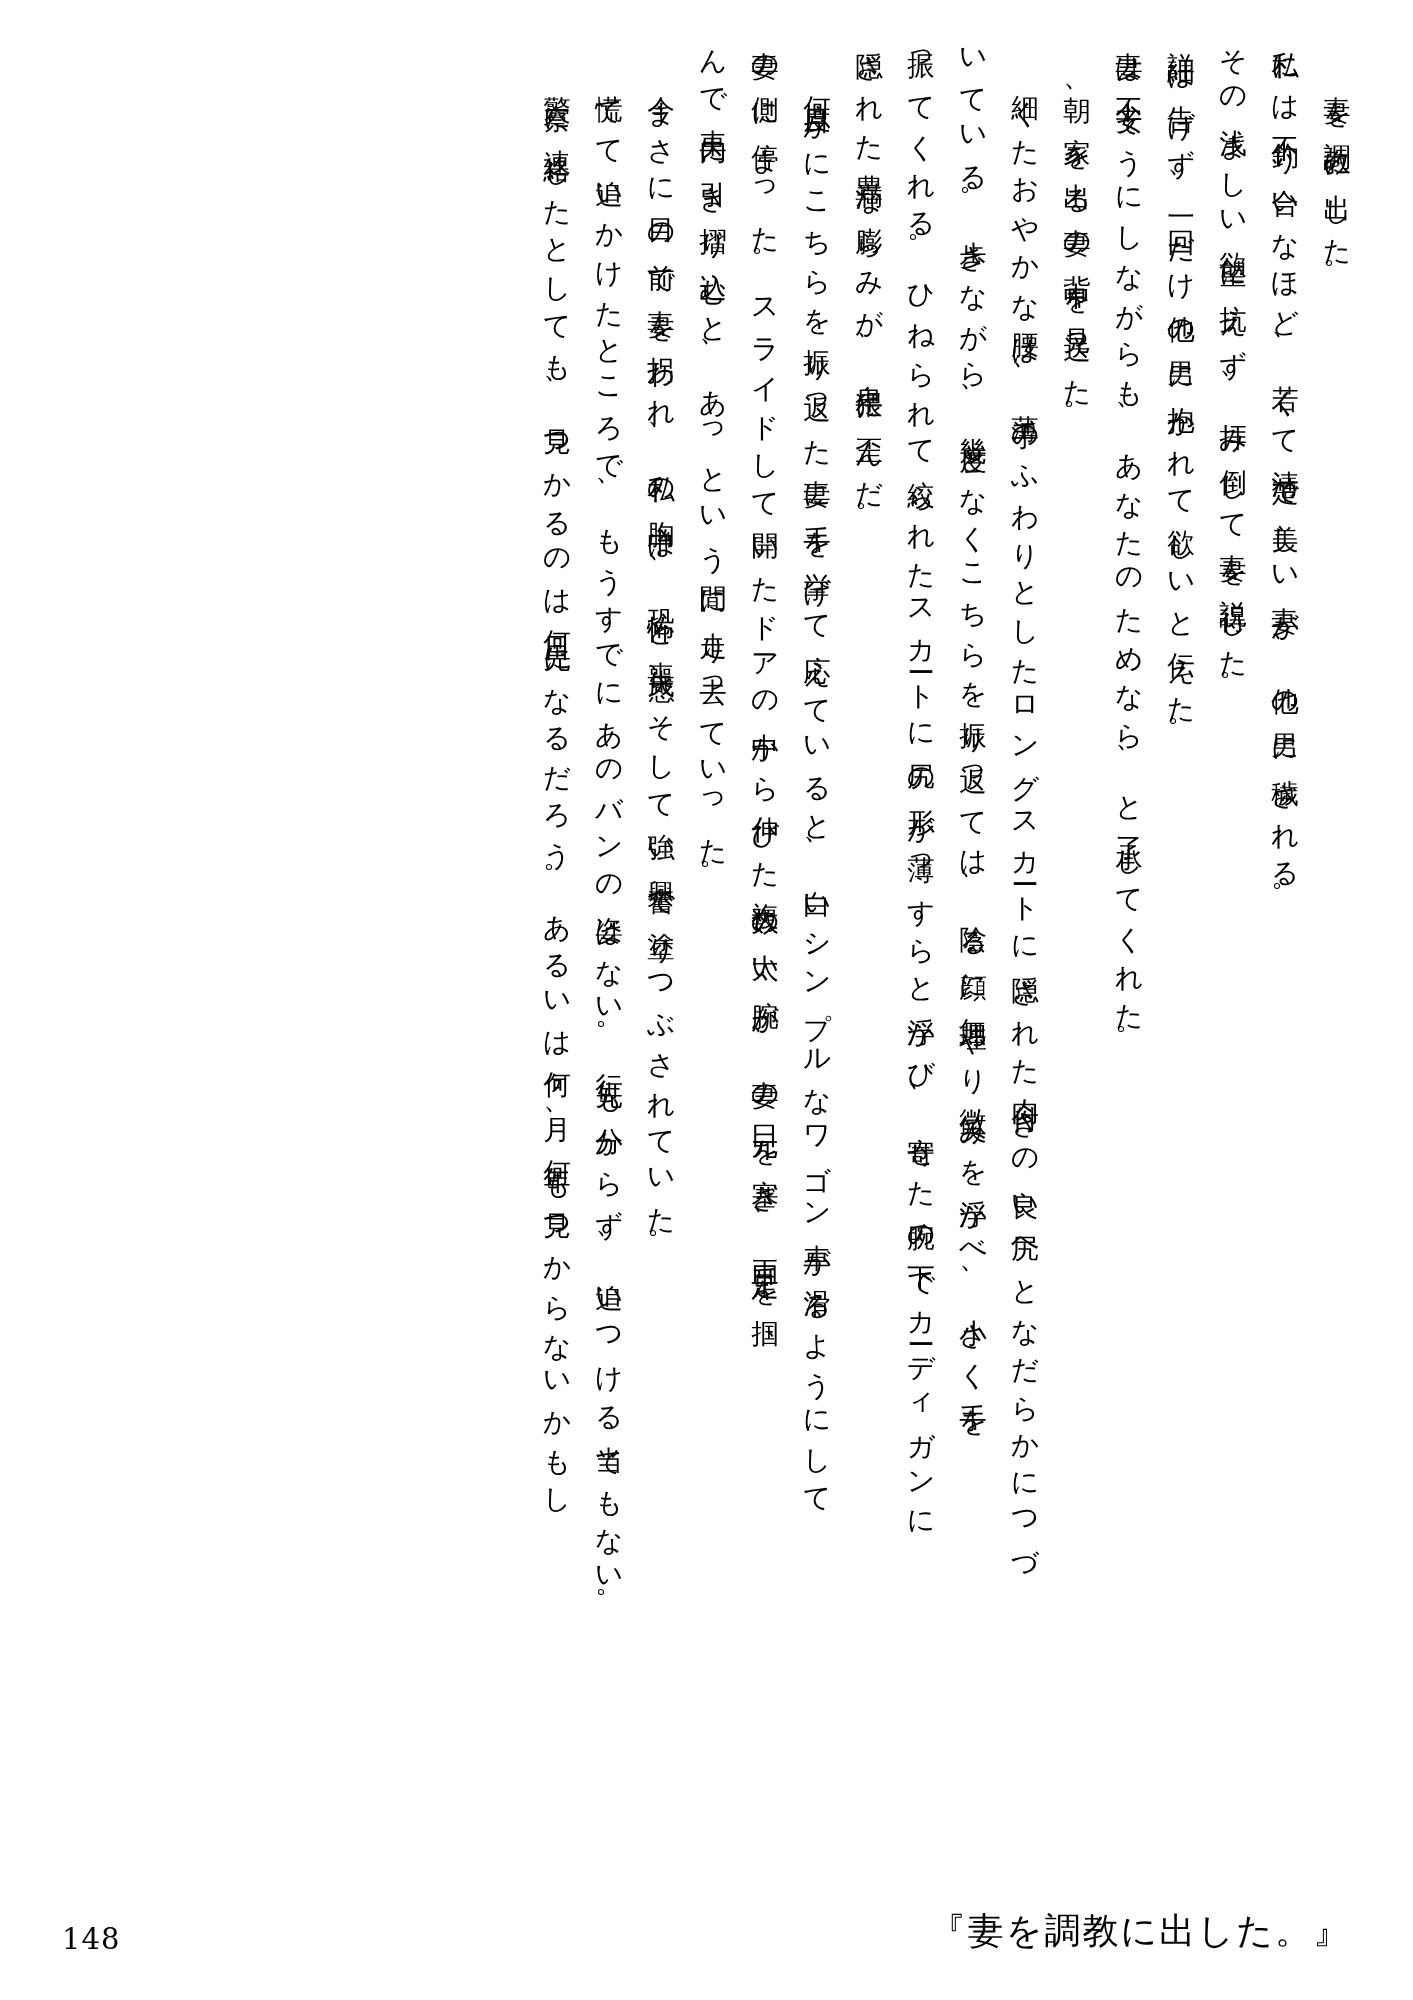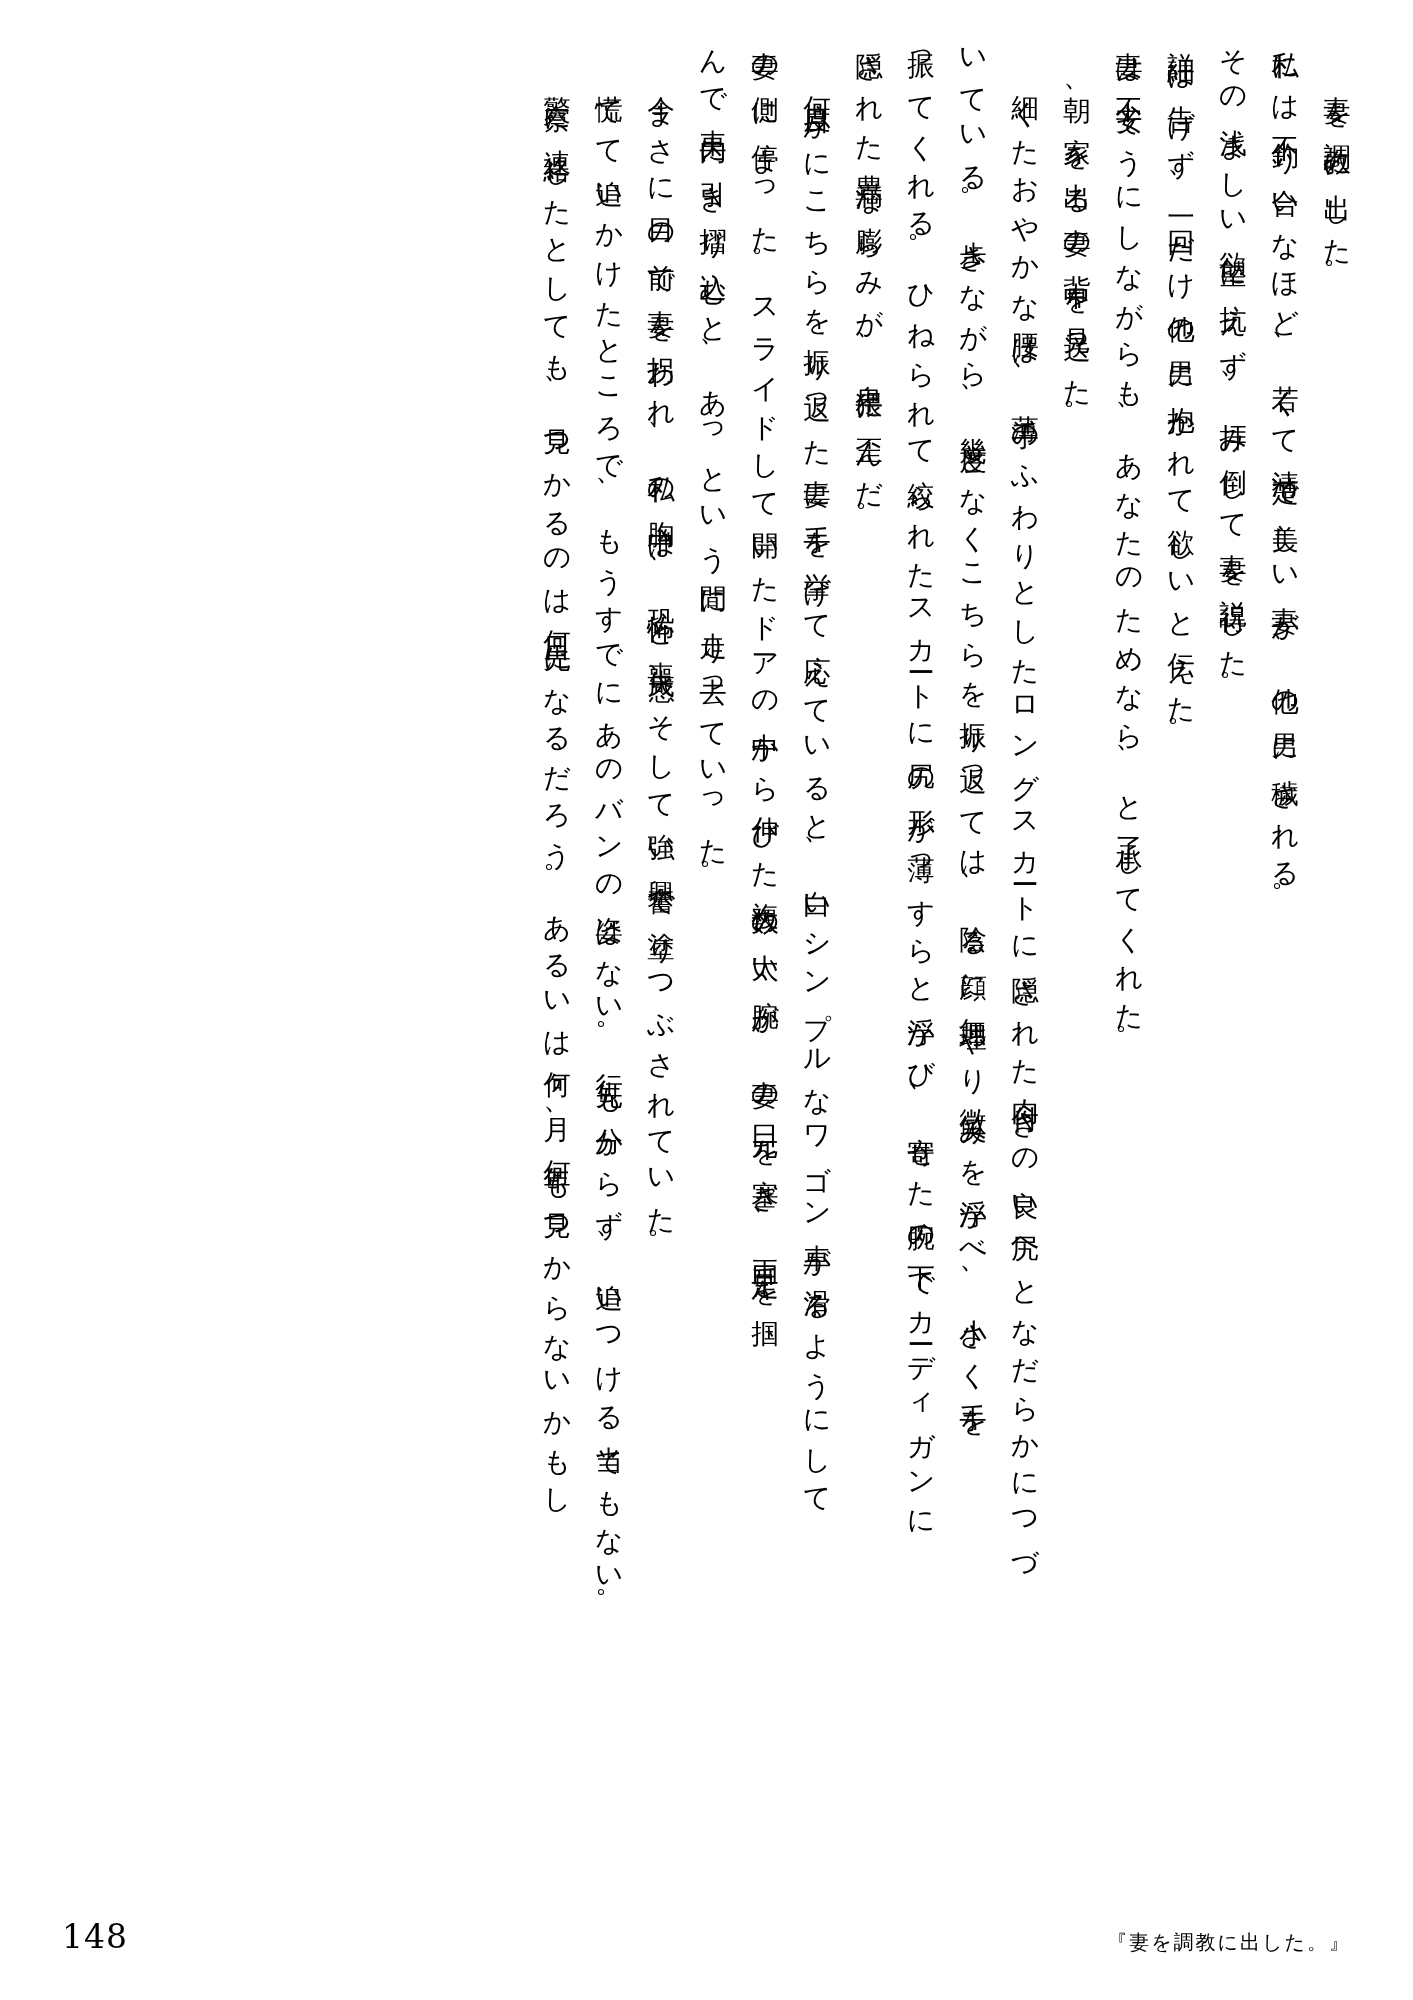--- a/index.html
+++ b/index.html
@@ -53,29 +53,29 @@
     position: absolute;
     left: 0;
     right: 0;
     bottom: 44px;
     height: 50px;
   }
   .page-number {
     position: absolute;
     left: 62px;
     bottom: 0;
-    font-size: 33px;
+    font-size: 29px;
     letter-spacing: 1px;
     font-family: "DejaVu Serif", "Liberation Serif", serif;
   }
   .running-title {
     position: absolute;
     right: 62px;
     bottom: 0;
-    font-size: 20px;
+    font-size: 36px;
     letter-spacing: 2px;
     font-family: Liberation Mono, monospace;
   }
 </style>
 </head>
 <body>
 
 <div class="page">
 
   <div class="body-area">

